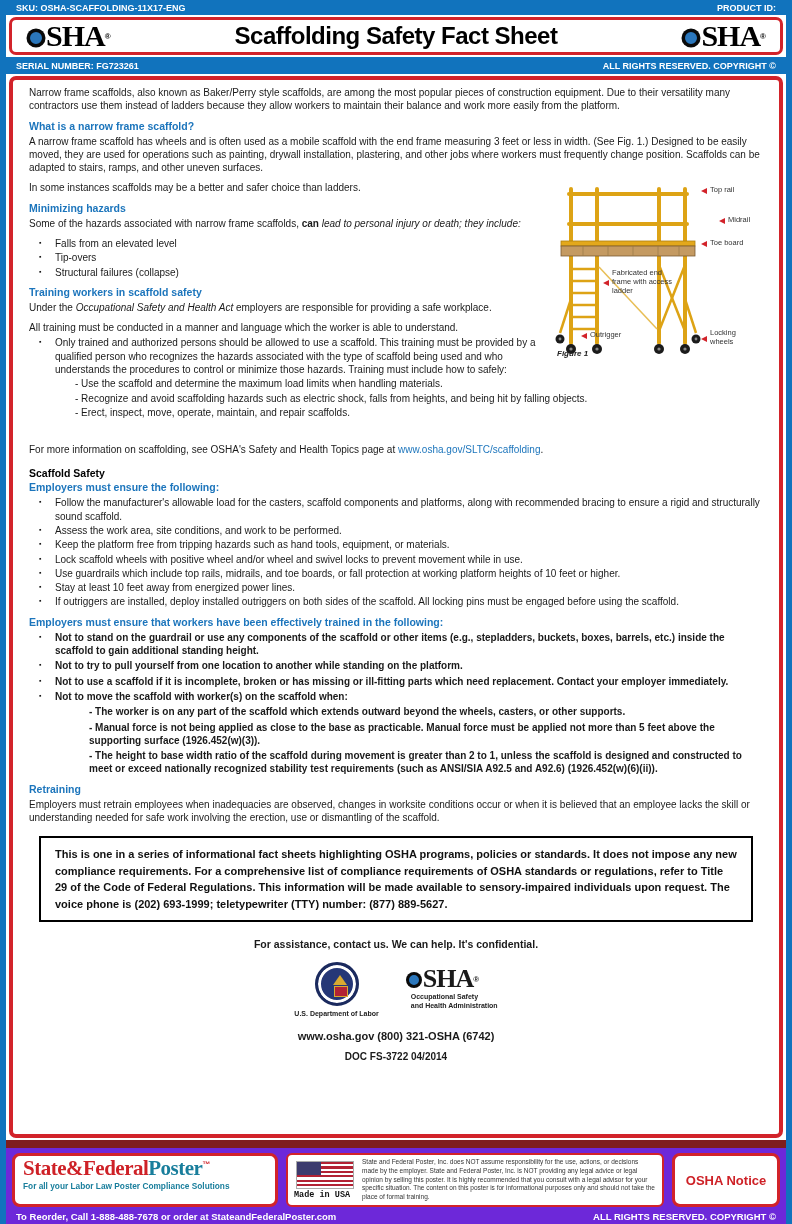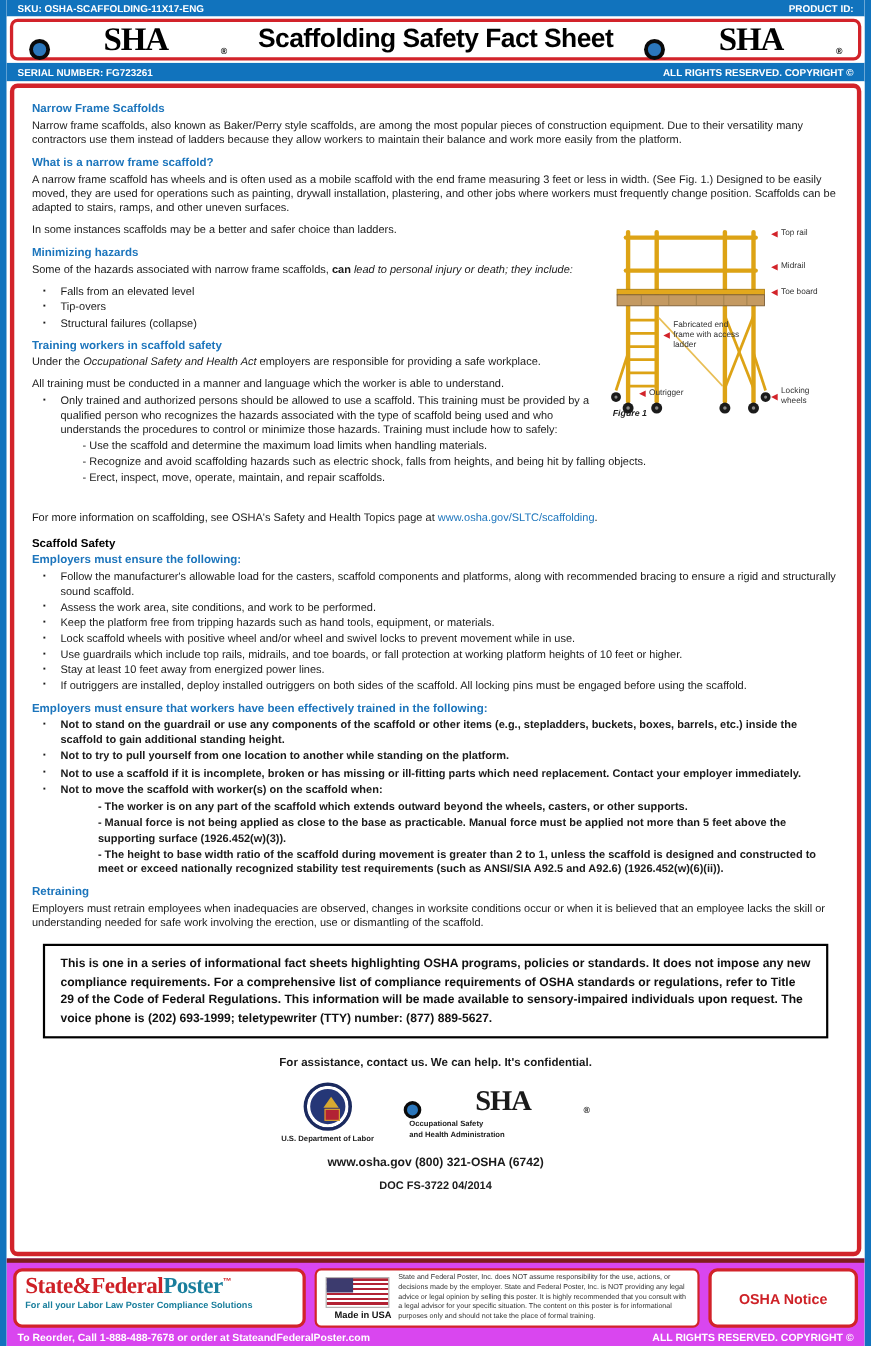--- a/index.html
+++ b/index.html
@@ -13,21 +13,21 @@
          display:flex; justify-content:space-between; align-items:center; padding:0 10px; }
   .top-bar { height:15px; }
   .serial-bar { height:17px; }
 
   
   .title-band { height:42px; position:relative; background:#fff; padding:2px 3px; }
   .title-box { height:100%; border:3px solid #D2232A; border-radius:7px;
                display:flex; align-items:center; justify-content:space-between; padding:0 14px; background:#fff; }
   .page-title { font-size:24px; font-weight:bold; color:#000; letter-spacing:-0.5px; }
 
-  .osha-logo { display:inline-flex; align-items:flex-end; line-height:1;gap:48px; }
+  .osha-logo { display:inline-flex; align-items:center; line-height:1; }
   .osha-o { width:12px; height:12px; border-radius:50%; background:#9AA0A6; border:6px solid #2B77BC;
             box-shadow:0 0 0 3.5px #0a0a0a; margin:3px 4px 0 4px; }
   .osha-sha { font-family:"Liberation Serif", serif; font-weight:bold; font-size:30px; letter-spacing:-1px; }
   .osha-reg { font-size:8px; font-weight:bold; margin-top:1px; }
 
   
   .content { flex:1; overflow:hidden; background:#fff; padding:2px 3px; }
   .content-frame { height:100%; border:4px solid #D2232A; border-radius:7px; overflow:hidden;
                    padding:6px 16px 0 16px; font-size:10px; line-height:1.33; color:#1a1a1a; }
   h3 { font-size:10.5px; margin:7px 0 1px; color:#1C75BC; }
@@ -65,36 +65,36 @@
                      border:1px solid #D8A930; }
   .agency-caption { font-size:7px; font-weight:bold; color:#222; margin-top:3px; }
   .osha-block { text-align:left; padding-top:4px; }
   .osha-block .osha-o { width:10px; height:10px; border-width:5px; box-shadow:0 0 0 3px #0a0a0a; margin-top:2px; }
   .osha-block .osha-sha { font-size:26px; }
   .osha-cap { font-size:7px; font-weight:bold; color:#222; line-height:1.3; margin-left:6px; }
   .www-line { text-align:center; font-weight:bold; font-size:11px; margin-top:10px; }
   .doc-line { text-align:center; font-size:10px; font-weight:bold; margin-top:7px; }
 
   
-  .footer { background:#d946ef; border-top:4px solid #7f1d1d; padding:5px 6px 2px; }
+  .footer { background:#6d28d9; border-top:8px solid #7f1d1d; padding:5px 6px 2px; }
   .footer-boxes { display:flex; gap:8px; align-items:stretch; }
   .sfp-box { background:#fff; border:3px solid #D2232A; border-radius:8px; width:266px; padding:1px 8px 3px; }
   .sfp-line { font-family:"Liberation Serif", serif; font-weight:bold; font-size:21px; line-height:1.1; letter-spacing:-0.5px; }
   .sfp-red { color:#CE2127; }
   .sfp-teal { color:#197E9C; }
   .sfp-tm { color:#CE2127; font-size:8px; vertical-align:super; font-family:"Liberation Sans", sans-serif; }
   .sfp-tag { color:#197E9C; font-size:8.3px; font-weight:bold; margin-top:1px; }
   .usa-box { background:#fff; border:2px solid #D2232A; border-radius:6px; flex:1; display:flex; gap:6px; padding:3px 6px; align-items:center; }
-  .flag-wrap { width:62px; text-align:right; flex:0 0 auto; }
+  .flag-wrap { width:62px; text-align:left; flex:0 0 auto;font-family:Liberation Mono, monospace; }
   .flag { width:58px; height:28px; background:repeating-linear-gradient(#B22234 0 2.2px, #fff 2.2px 4.4px);
           position:relative; border:1px solid #aaa; margin:0 auto; }
   .flag::after { content:""; position:absolute; left:0; top:0; width:24px; height:13px; background:#3C3B6E; }
   .made { font-size:8.5px; font-weight:bold; color:#111; margin-top:1px; }
   .disclaimer { font-size:6.5px; line-height:1.35; color:#333; }
-  .notice-btn { background:#fff; border:3px solid #D2232A; border-radius:8px; width:136px;
+  .notice-btn { background:#fff; border:3px solid #D2232A; border-radius:8px; width:108px;
                 display:flex; align-items:center; justify-content:center; flex:0 0 auto; }
   .notice-btn span { color:#CE2127; font-weight:bold; font-size:13px; }
   .footer-bottom { display:flex; justify-content:space-between; color:#fff; font-size:9.5px; font-weight:bold; padding:4px 4px 0; }
 </style>
 </head>
 <body>
 
 <div class="page">
 
   <div class="bar top-bar">
@@ -119,21 +119,20 @@
   </div>
 
   <div class="bar serial-bar">
     <span>SERIAL NUMBER: FG723261</span>
     <span>ALL RIGHTS RESERVED. COPYRIGHT ©</span>
   </div>
 
   <div class="content">
     <div class="content-frame">
 
-      <h3>Narrow Frame Scaffolds</h3>
       <p>Narrow frame scaffolds, also known as Baker/Perry style scaffolds, are among the most popular pieces of construction equipment. Due to their versatility many contractors use them instead of ladders because they allow workers to maintain their balance and work more easily from the platform.</p>
 
       <h3>What is a narrow frame scaffold?</h3>
       <p>A narrow frame scaffold has wheels and is often used as a mobile scaffold with the end frame measuring 3 feet or less in width. (See Fig. 1.) Designed to be easily moved, they are used for operations such as painting, drywall installation, plastering, and other jobs where workers must frequently change position. Scaffolds can be adapted to stairs, ramps, and other uneven surfaces.</p>
 
       <div class="figure">
         <svg width="150" height="182" viewBox="0 0 150 182">
           <g stroke="#DDA315" stroke-width="4" stroke-linecap="round" fill="none">
             <line x1="18" y1="6" x2="18" y2="160"></line>
             <line x1="44" y1="6" x2="44" y2="160"></line>
@@ -180,21 +179,21 @@
             <circle cx="106" cy="166" r="1.6"></circle>
               <circle cx="132" cy="166" r="1.6"></circle>
             <circle cx="7" cy="156" r="1.4"></circle>
               <circle cx="143" cy="156" r="1.4"></circle>
           </g>
         </svg>
         <div class="fig-label" style="left:150px; top:5px;">
           <span class="tri"></span>
             <span>Top rail</span>
         </div>
-        <div class="fig-label" style="left:150px; top:35px;">
+        <div class="fig-label" style="left:168px; top:35px;">
           <span class="tri"></span>
             <span>Midrail</span>
         </div>
         <div class="fig-label" style="left:150px; top:58px;">
           <span class="tri"></span>
             <span>Toe board</span>
         </div>
         <div class="fig-label" style="left:52px; top:88px; width:72px;">
           <span class="tri"></span>
             <span>Fabricated end frame with access ladder</span>

